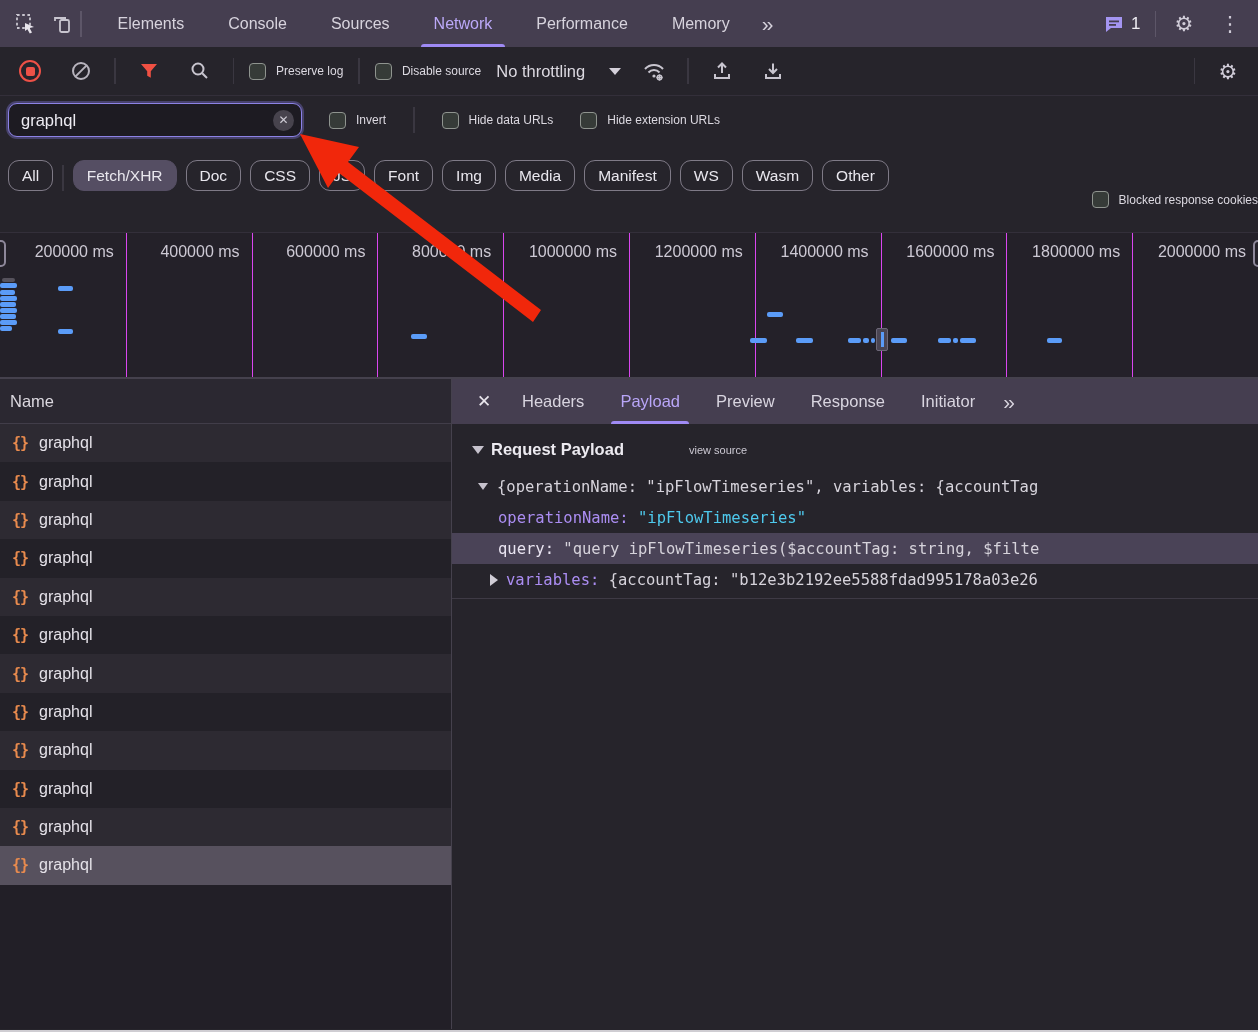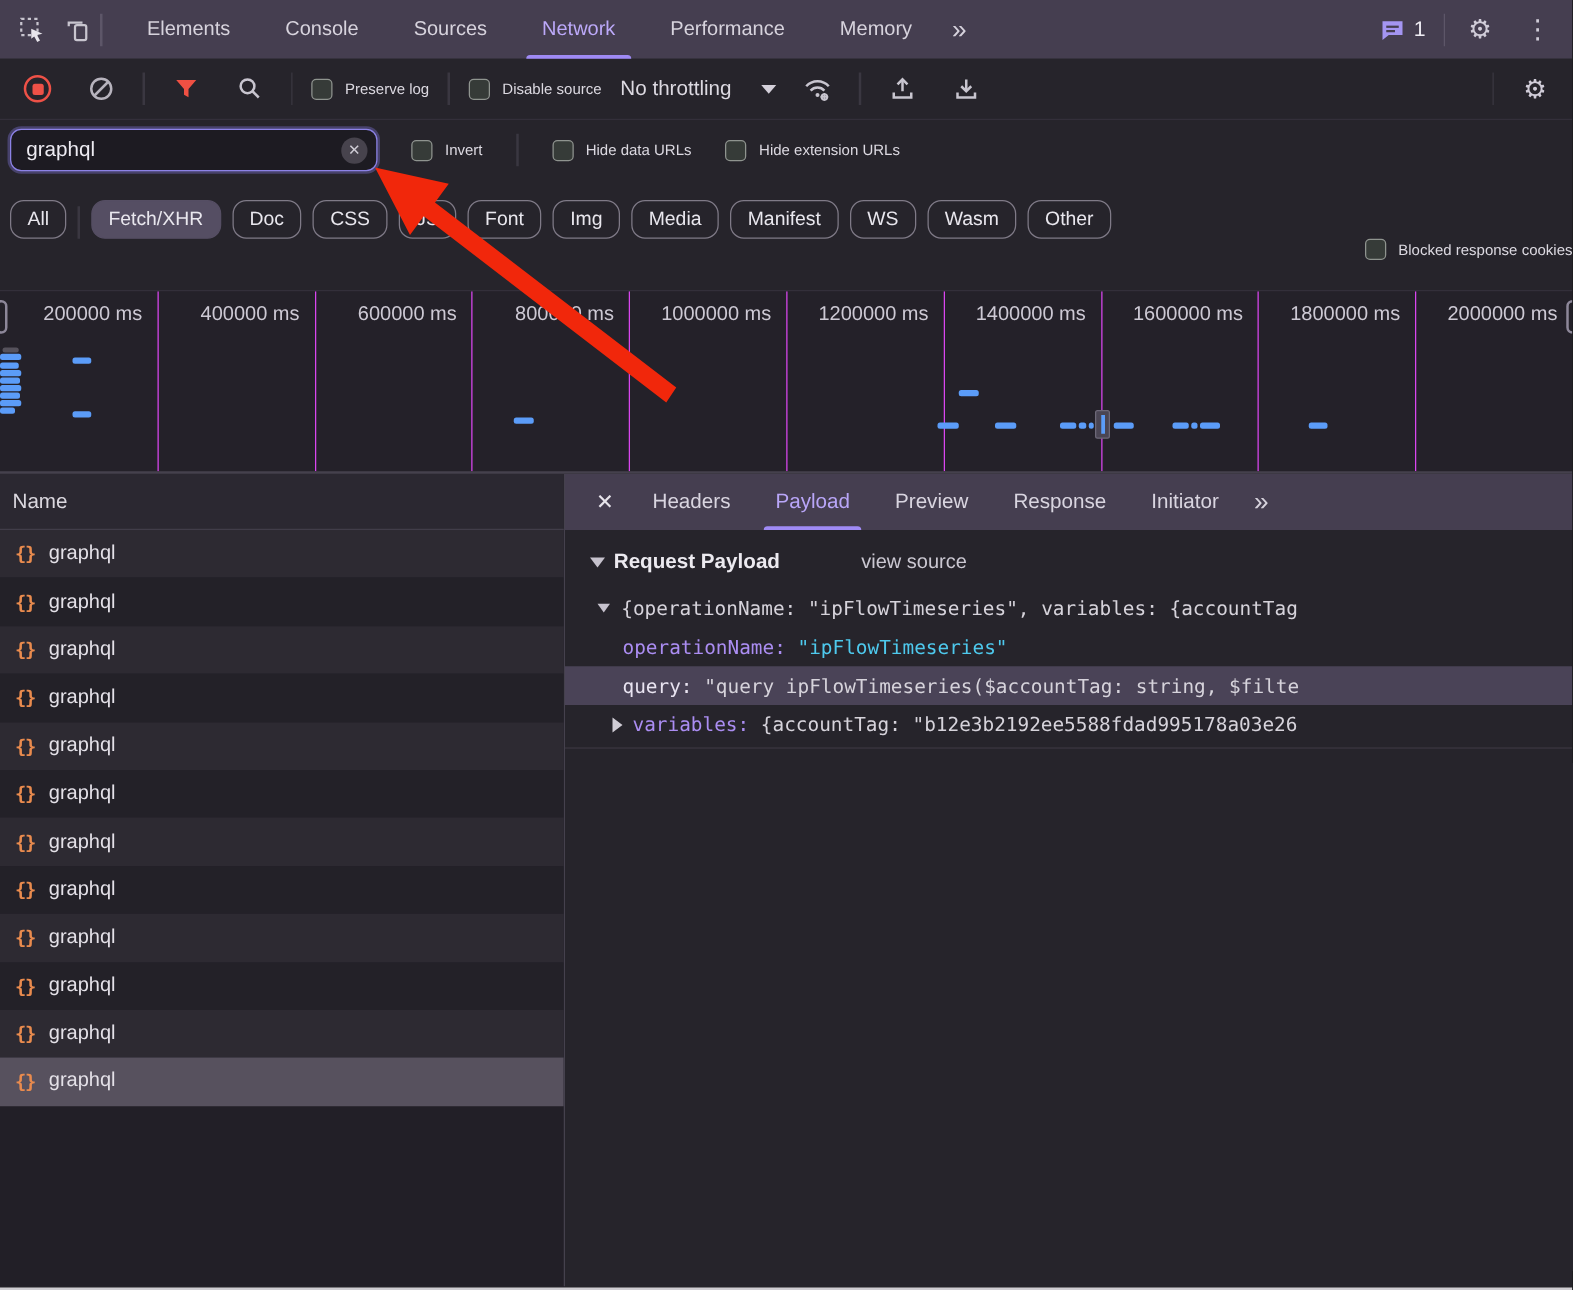--- a/index.html
+++ b/index.html
@@ -71,21 +71,21 @@
   .rp-tab { padding:0 18px; height:100%; display:flex; align-items:center; font-size:16.5px; color:#d9d5e0; position:relative; }
   .rp-tab.active { color:#b9a6f8; }
   .rp-tab.active::after { content:""; position:absolute; left:9px; right:9px; bottom:0; height:3px; background:#9f8af5; border-radius:3px 3px 0 0; }
 
   
   .payload { padding-top:16px; overflow:hidden; }
   .pl-head { display:flex; align-items:center; padding-left:20px; gap:7px; }
   .tri-down { width:0; height:0; border-left:6px solid transparent; border-right:6px solid transparent; border-top:8px solid #c6c2cd; flex:none; }
   .tri-right { width:0; height:0; border-top:6px solid transparent; border-bottom:6px solid transparent; border-left:8px solid #d0cdd6; flex:none; }
   .pl-title { font-weight:bold; font-size:16.5px; color:#eceaf0; }
-  .pl-viewsource { margin-left:58px; color:#cbc8d2; font-size:16px; }
+  .pl-viewsource { margin-left:58px; color:#cbc8d2; font-size:11px; }
   .tree { margin-top:12px; font-family:"DejaVu Sans Mono", monospace; font-size:15.5px; color:#d6d3db; border-bottom:1px solid #3e3a45; padding-bottom:3px; }
   .tline { height:31px; display:flex; align-items:center; white-space:nowrap; overflow:hidden; }
   .tline .tri-down { border-top-width:7px; border-left-width:5.5px; border-right-width:5.5px; margin-right:9px; }
   .tline.selected { background:#4a4357; }
   .key { color:#ab8df2; }
   .key.lit { color:#e9e4f1; }
   .str-cyan { color:#4ec9ed; }
   .ind-1 { padding-left:26px; } .ind-2 { padding-left:46px; } .ind-3 { padding-left:38px; }
 
   

